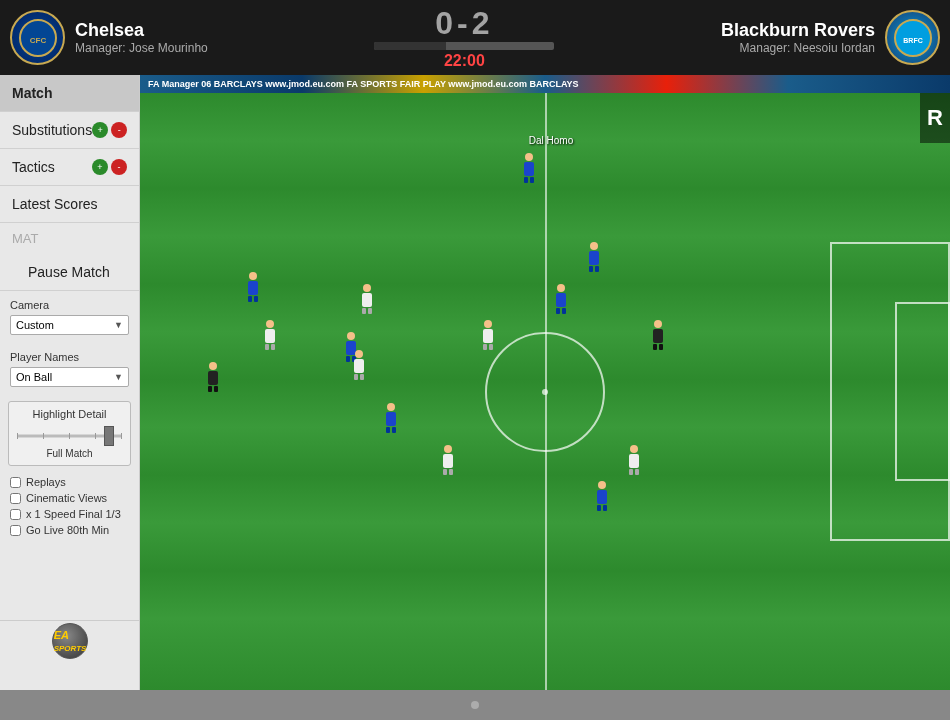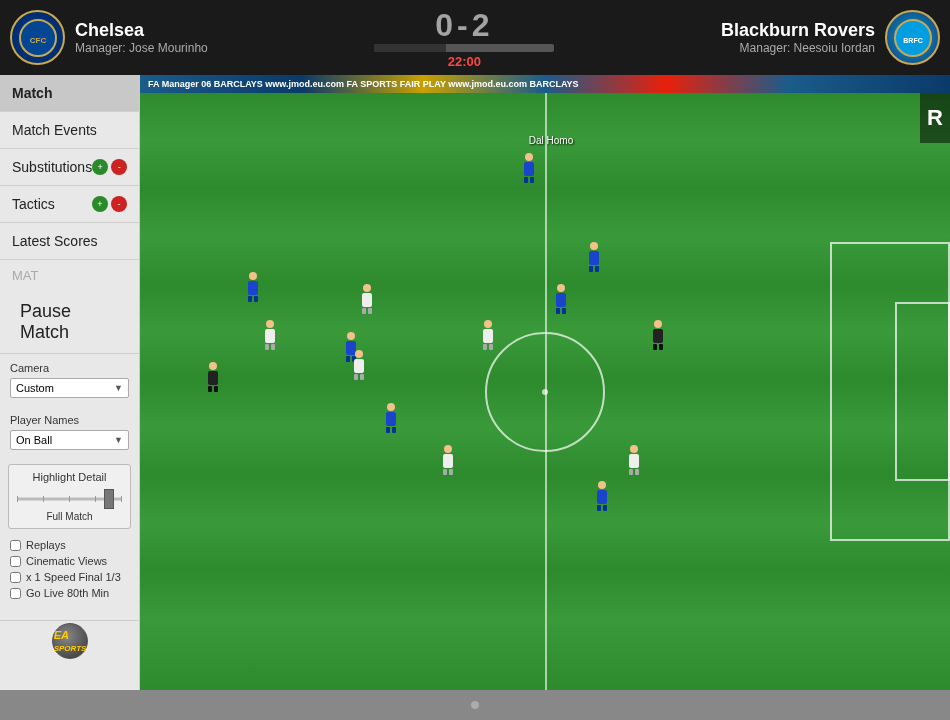--- a/index.html
+++ b/index.html
@@ -36,21 +36,21 @@
       width: 100%; height: 8px;
       background: #555;
       border-radius: 2px;
       overflow: hidden;
     }
     .time-bar-fill {
       height: 100%;
       background: #333;
       width: 40%;
     }
-    .time-display { color: #ff4444; font-size: 13px; font-weight: bold; text-align: center; }
+    .time-display { color: #ff4444; font-size: 16px; font-weight: bold; text-align: center; }
 
     
     #ad-banner {
       position: absolute;
       top: 75px; left: 140px; right: 0;
       height: 18px;
       background: linear-gradient(90deg, #1a5c8a 0%, #0a3a6a 20%, #c8a000 35%, #1a5c8a 50%, #e8200a 65%, #1a5c8a 80%, #0a3a6a 100%);
       display: flex; align-items: center; overflow: hidden;
       z-index: 9;
     }
@@ -81,22 +81,22 @@
       border-radius: 50%;
       display: flex; align-items: center; justify-content: center;
       font-size: 9px; color: white; cursor: pointer;
     }
     .nav-icon-green { background: #2a8a2a; }
     .nav-icon-red { background: #cc2222; }
     .mat-item { padding: 8px 12px; color: #aaa; font-size: 13px; cursor: not-allowed; }
 
     
     .pause-match-label {
-      padding: 10px 20px;
-      font-size: 18px; color: #222;
+      padding: 10px 28px;
+      font-size: 14px; color: #222;
       border-bottom: 1px solid #d0d0d0;
       cursor: pointer;
     }
     .control-group { padding: 8px 10px; }
     .control-label { font-size: 11px; color: #333; margin-bottom: 4px; }
     .select-box {
       width: 100%; padding: 3px 5px;
       font-size: 11px; border: 1px solid #aaa;
       background: white; border-radius: 2px;
       cursor: pointer;
@@ -312,21 +312,20 @@
     </div>
   </div>
 </div>
 
 <div id="ad-banner">
   <span class="ad-text">FA Manager 06   BARCLAYS   www.jmod.eu.com   FA SPORTS   FAIR PLAY   www.jmod.eu.com   BARCLAYS</span>
 </div>
 
 <div id="sidebar">
   <div class="nav-item active">Match</div>
-  <div class="nav-item">Match Events</div>
   <div class="nav-item nav-item-with-icons">
     <span>Substitutions</span>
     <div class="nav-icons">
       <div class="nav-icon-btn nav-icon-green">+</div>
       <div class="nav-icon-btn nav-icon-red">-</div>
     </div>
   </div>
   <div class="nav-item nav-item-with-icons">
     <span>Tactics</span>
     <div class="nav-icons">

